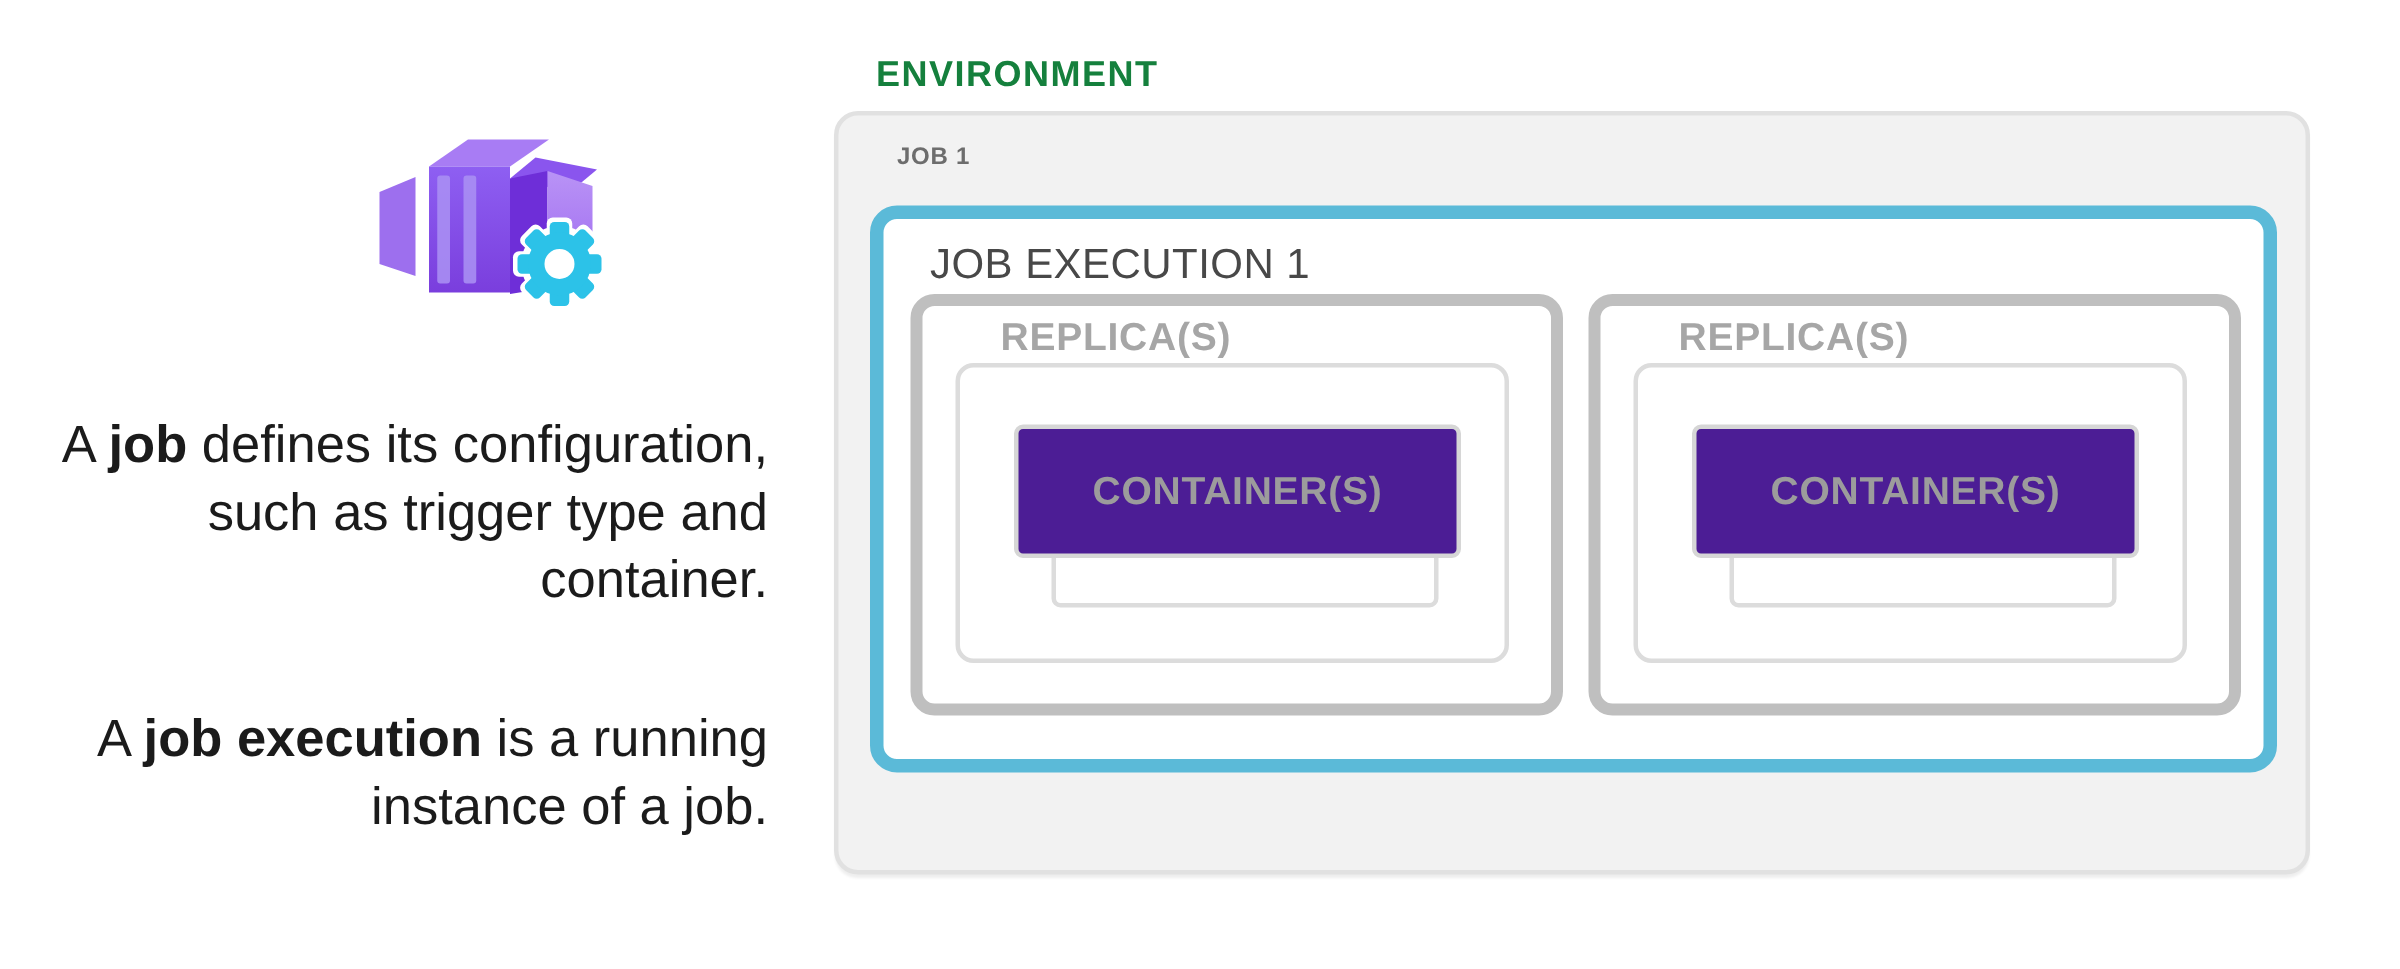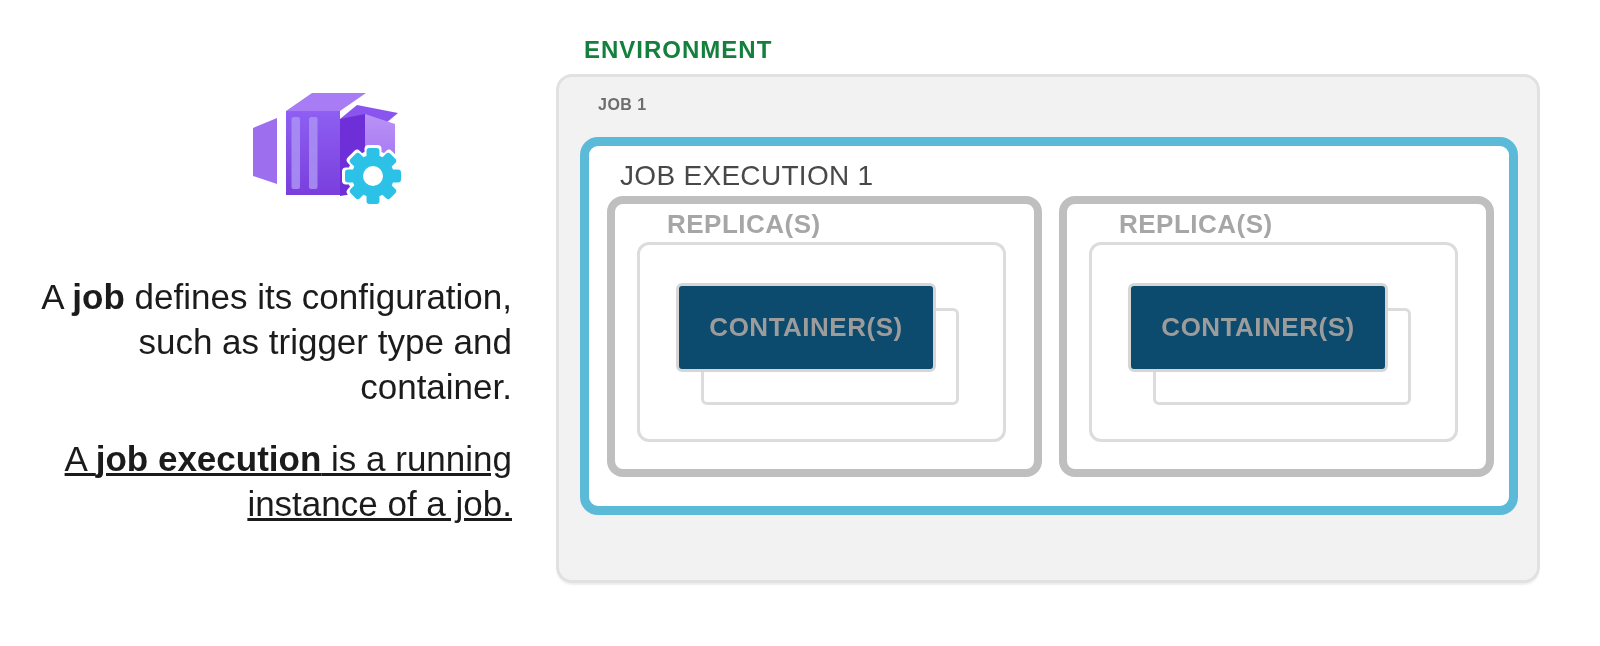--- a/index.html
+++ b/index.html
@@ -8,21 +8,21 @@
     font-family:"Liberation Sans", sans-serif;
   }
   
   .app-icon{position:absolute;left:243px;top:84px;width:168px;height:128px;}
   .para{
     position:absolute;left:40px;width:472px;margin:0;text-align:right;
     font-size:35px;line-height:45px;color:#1b1b1b;font-weight:400;
   }
   .para b{font-weight:700;}
   .para.p1{top:274px;}
-  .para.p2{top:436px;text-decoration:underline;}
+  .para.p2{top:470px;}
   
   .env-label{
     position:absolute;left:584px;top:36px;font-size:24px;font-weight:700;
     color:#15803d;letter-spacing:1px;
   }
   .env-box{
     position:absolute;left:556px;top:74px;width:984px;height:509px;
     background:#f2f2f2;border:3px solid #e1e1e1;border-radius:16px;box-sizing:border-box;
     box-shadow:0 3px 2px -1px rgba(0,0,0,0.07);
   }
@@ -51,22 +51,22 @@
   }
   .replica-box{
     position:absolute;left:30px;top:82px;width:369px;height:200px;
     background:#ffffff;border:3px solid #dcdcdc;border-radius:12px;box-sizing:border-box;
   }
   .cont-back{
     position:absolute;left:94px;top:148px;width:258px;height:97px;
     background:#ffffff;border:3px solid #dcdcdc;border-radius:6px;box-sizing:border-box;
   }
   .cont-front{
-    position:absolute;left:69px;top:123px;width:260px;height:89px;
-    background:#0c4a6e;border:3px solid #d6d6d6;border-radius:6px;box-sizing:border-box;
+    position:absolute;left:69px;top:123px;width:298px;height:89px;
+    background:#4c1d95;border:3px solid #d6d6d6;border-radius:6px;box-sizing:border-box;
     display:flex;align-items:center;justify-content:center;
     font-size:26px;font-weight:700;color:#9c9c9c;letter-spacing:0.5px;white-space:nowrap;
   }
 </style>
 </head>
 <body>
 
 <div class="canvas">
 
   <div class="app-icon">

